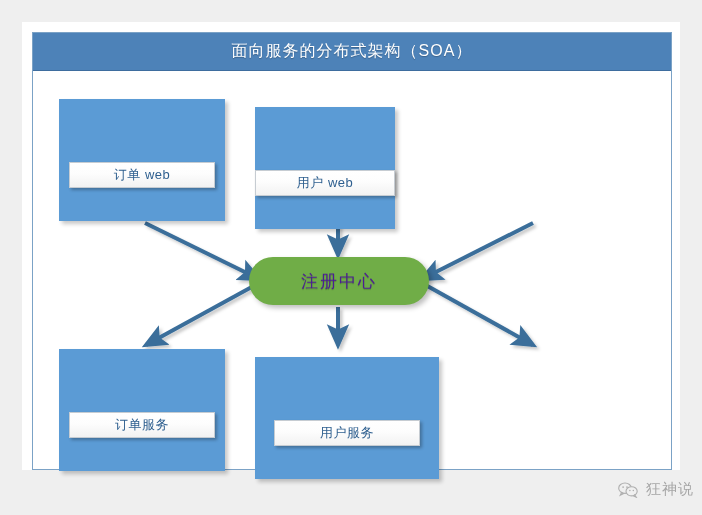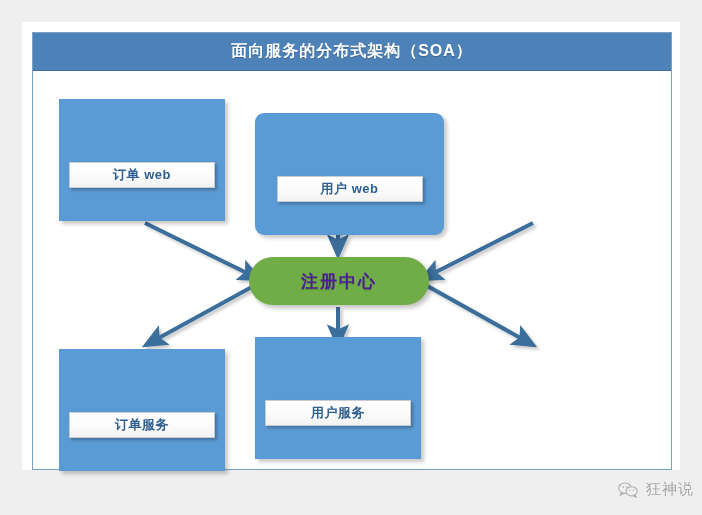--- a/index.html
+++ b/index.html
@@ -30,21 +30,20 @@
   
   #diagram-frame {
     position: absolute;
     left: 32px;
     top: 32px;
     width: 640px;
     height: 438px;
     border: 1px solid #7ba2c6;
     background: #ffffff;
     box-sizing: border-box;
-    font-weight: bold;
   }
 
   
   #title-bar {
     position: absolute;
     left: 0px;
     top: 0px;
     width: 638px;
     height: 38px;
     background: #4d82b8;
@@ -94,26 +93,26 @@
     justify-content: center;
     color: #2e5f8f;
     font-size: 13px;
     letter-spacing: 0.5px;
     box-sizing: border-box;
     white-space: nowrap;
   }
 
   
   #box-order-web   { left: 26px;  top: 66px;  width: 166px; height: 122px; }
-  #box-user-web    { left: 222px; top: 80px;  width: 189px; height: 122px; border-radius: 9px; }
+  #box-user-web    { left: 222px; top: 74px;  width: 140px; height: 122px; }
   #box-product-web { left: 418px; top: 66px;  width: 166px; height: 122px; }
 
   
   #box-order-svc   { left: 26px;  top: 316px; width: 166px; height: 122px; }
-  #box-user-svc    { left: 222px; top: 304px; width: 166px; height: 122px; }
+  #box-user-svc    { left: 222px; top: 324px; width: 184px; height: 122px; }
   #box-product-svc { left: 418px; top: 316px; width: 166px; height: 122px; }
 
   
   #registry-node {
     position: absolute;
     left: 216px;
     top: 224px;
     width: 180px;
     height: 48px;
     background: #70ad47;

